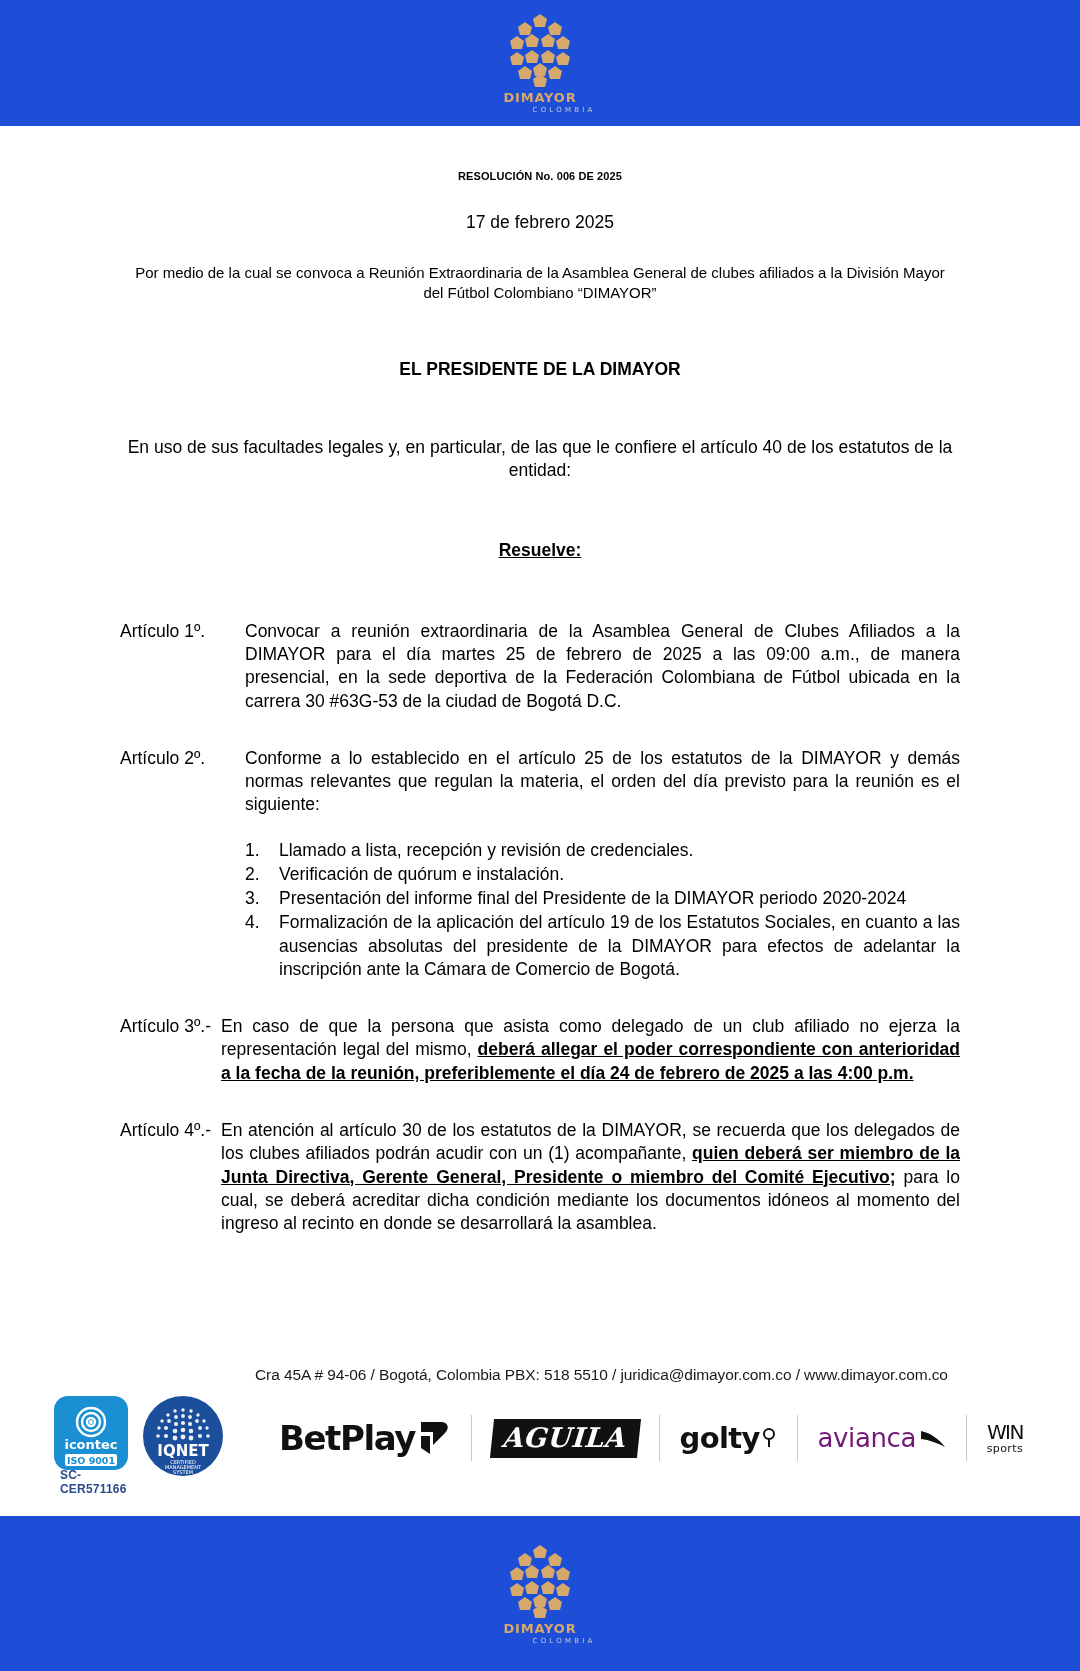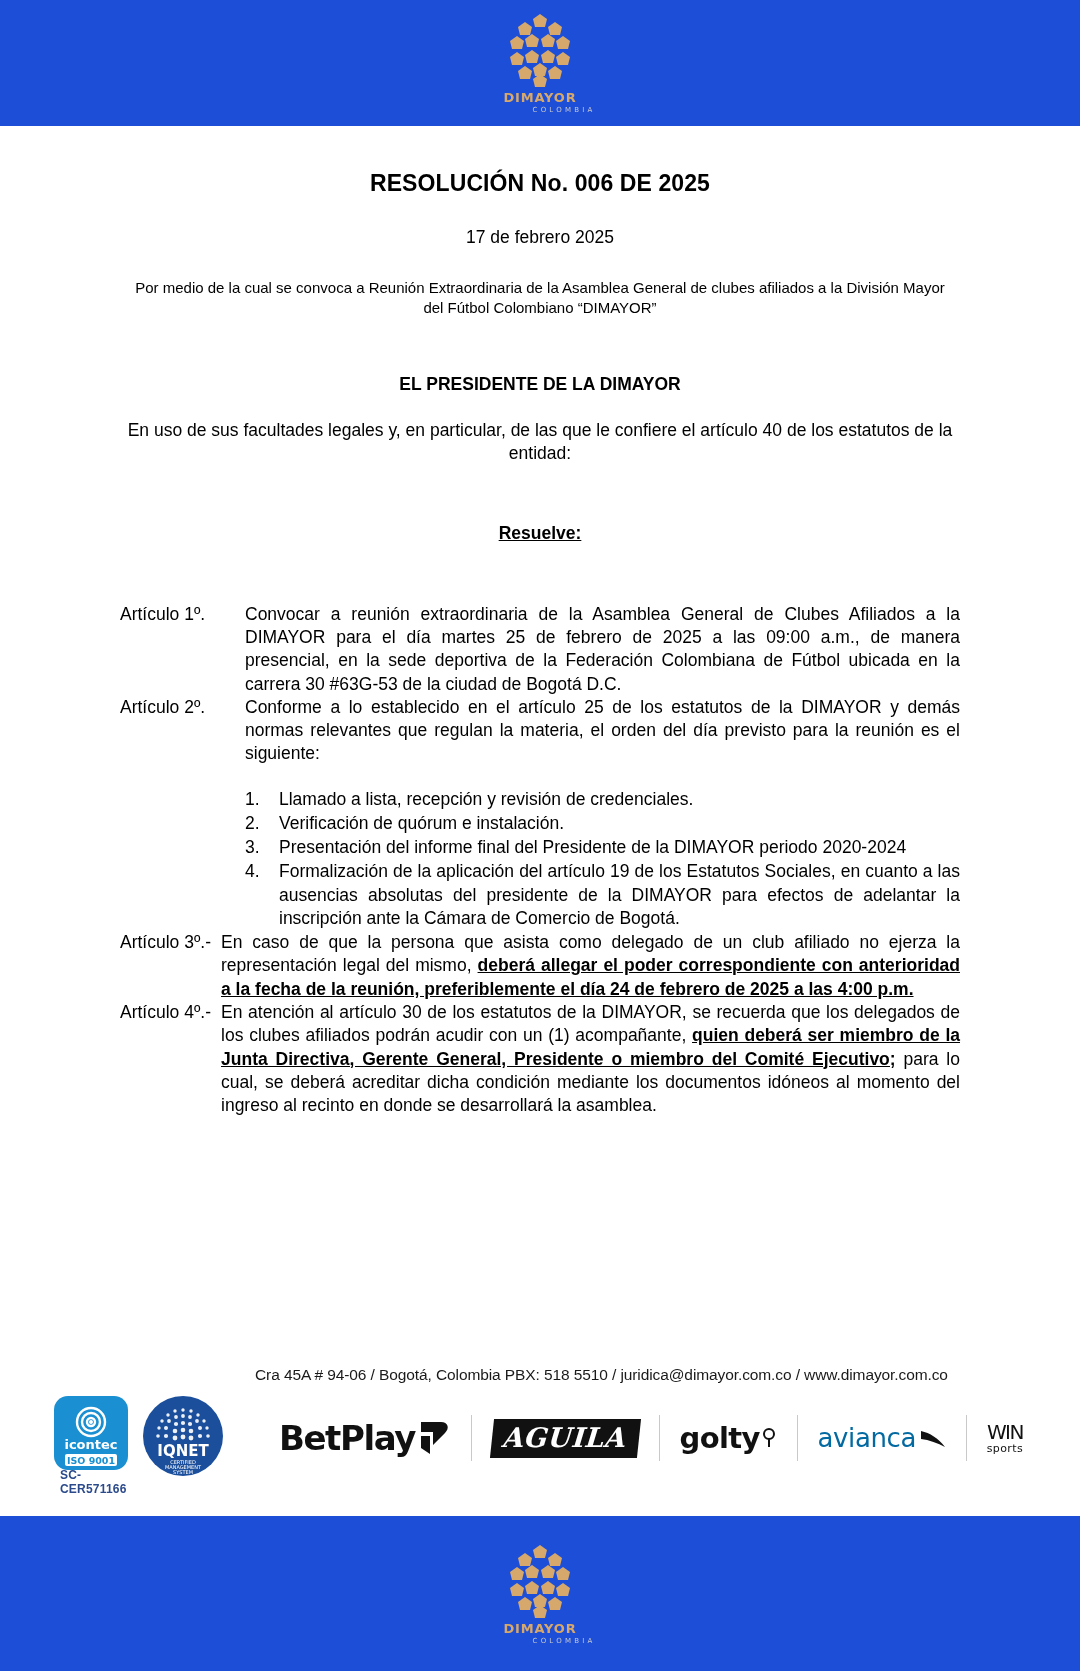--- a/index.html
+++ b/index.html
@@ -63,21 +63,21 @@
     margin-left: 45px;
   }
 
   
   .doc-body {
     flex: 1 0 auto;
     padding: 30px 120px 0 120px;
   }
 
   .h-title {
-    font-size: 23px;
+    font-size: 11px;
     font-weight: bold;
     text-align: center;
     margin: 14px 0 0 0;
     letter-spacing: .1px;
   }
   .h-date {
     font-size: 17.5px;
     text-align: center;
     margin: 30px 0 0 0;
   }
@@ -90,34 +90,35 @@
   }
   .h-who {
     font-size: 17.5px;
     font-weight: bold;
     text-align: center;
     margin: 55px 0 0 0;
   }
   .h-faculty {
     font-size: 17.5px;
     text-align: center;
-    margin: 24px 0 0 0;
+    margin: 56px 0 0 0;
     line-height: 1.35;
   }
   .h-resuelve {
     font-size: 17.5px;
     font-weight: bold;
     text-align: center;
     margin: 57px 0 0 0;
   }
   .h-resuelve span { text-decoration: underline; }
 
   
   .article {
     display: flex;
+    margin-top: 34px;
     font-size: 17.5px;
     line-height: 1.33;
   }
   .article.first { margin-top: 59px; }
   .art-label {
     font-weight: normal;
     flex: 0 0 auto;
     white-space: nowrap;
     padding-right: 10px;
   }
@@ -233,21 +234,21 @@
     font-weight: bold;
     font-size: 29px;
     color: #111;
     letter-spacing: -.6px;
     display: flex;
     align-items: center;
   }
   .sp-avianca {
     font-family: "DejaVu Sans", sans-serif;
     font-size: 26px;
-    color: #0369a1;
+    color: #701a75;
     letter-spacing: -.4px;
     display: flex;
     align-items: center;
   }
   .sp-win {
     display: flex;
     flex-direction: column;
     align-items: center;
     line-height: 1;
   }

